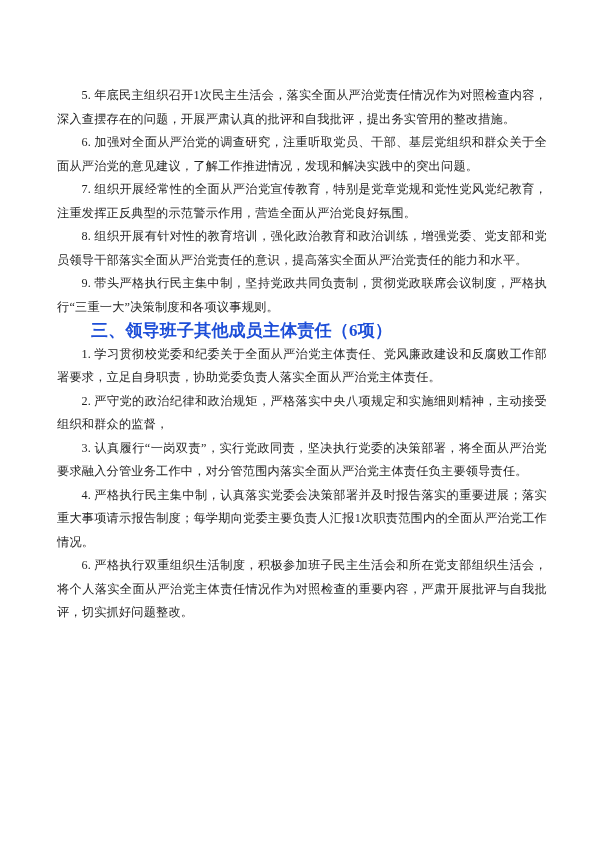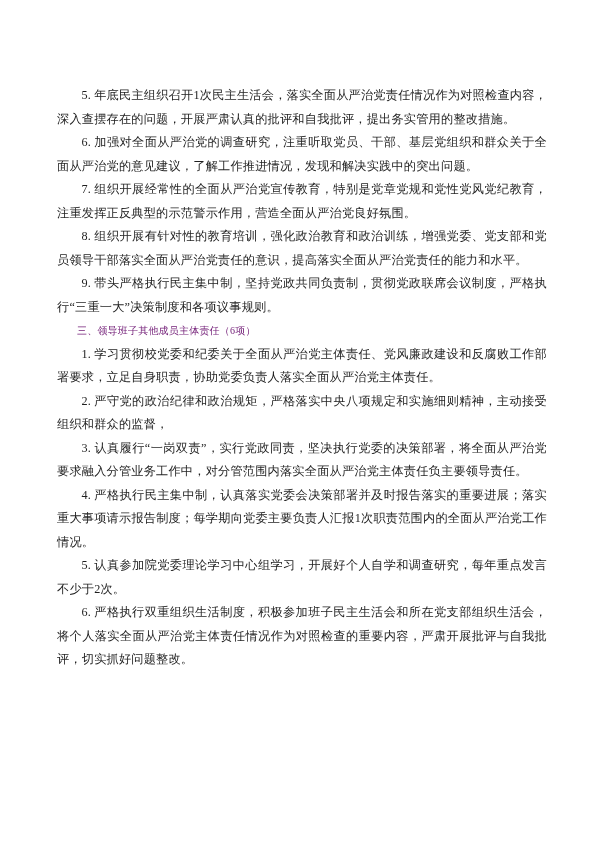--- a/index.html
+++ b/index.html
@@ -23,38 +23,37 @@
     line-height: 23.5px;
     color: #1e1e1e;
     text-align: justify;
     text-justify: inter-ideograph;
     text-indent: 2em;
     letter-spacing: 0.2px;
     word-break: break-all;
   }
   .doc-heading {
     margin: 0;
-    font-size: 10px;
+    font-size: 17px;
     line-height: 23.5px;
-    color: #701a75;
-    font-weight: normal;
+    color: #1d4ed8;
+    font-weight: bold;
     text-align: justify;
     text-indent: 2em;
     letter-spacing: 0.2px;
   }
 </style>
 </head>
 <body>
 
 <div class="page">
   <p class="doc-paragraph">5. 年底民主组织召开1次民主生活会，落实全面从严治党责任情况作为对照检查内容，深入查摆存在的问题，开展严肃认真的批评和自我批评，提出务实管用的整改措施。</p>
   <p class="doc-paragraph">6. 加强对全面从严治党的调查研究，注重听取党员、干部、基层党组织和群众关于全面从严治党的意见建议，了解工作推进情况，发现和解决实践中的突出问题。</p>
   <p class="doc-paragraph">7. 组织开展经常性的全面从严治党宣传教育，特别是党章党规和党性党风党纪教育，注重发挥正反典型的示范警示作用，营造全面从严治党良好氛围。</p>
   <p class="doc-paragraph">8. 组织开展有针对性的教育培训，强化政治教育和政治训练，增强党委、党支部和党员领导干部落实全面从严治党责任的意识，提高落实全面从严治党责任的能力和水平。</p>
   <p class="doc-paragraph">9. 带头严格执行民主集中制，坚持党政共同负责制，贯彻党政联席会议制度，严格执行“三重一大”决策制度和各项议事规则。</p>
   <p class="doc-heading">三、领导班子其他成员主体责任（6项）</p>
   <p class="doc-paragraph">1. 学习贯彻校党委和纪委关于全面从严治党主体责任、党风廉政建设和反腐败工作部署要求，立足自身职责，协助党委负责人落实全面从严治党主体责任。</p>
   <p class="doc-paragraph">2. 严守党的政治纪律和政治规矩，严格落实中央八项规定和实施细则精神，主动接受组织和群众的监督，</p>
   <p class="doc-paragraph">3. 认真履行“一岗双责”，实行党政同责，坚决执行党委的决策部署，将全面从严治党要求融入分管业务工作中，对分管范围内落实全面从严治党主体责任负主要领导责任。</p>
   <p class="doc-paragraph">4. 严格执行民主集中制，认真落实党委会决策部署并及时报告落实的重要进展；落实重大事项请示报告制度；每学期向党委主要负责人汇报1次职责范围内的全面从严治党工作情况。</p>
-  <p class="doc-paragraph">5. 认真参加院党委理论学习中心组学习，开展好个人自学和调查研究，每年重点发言不少于2次。</p>
   <p class="doc-paragraph">6. 严格执行双重组织生活制度，积极参加班子民主生活会和所在党支部组织生活会，将个人落实全面从严治党主体责任情况作为对照检查的重要内容，严肃开展批评与自我批评，切实抓好问题整改。</p>
 </div>
 
 </body></html>

